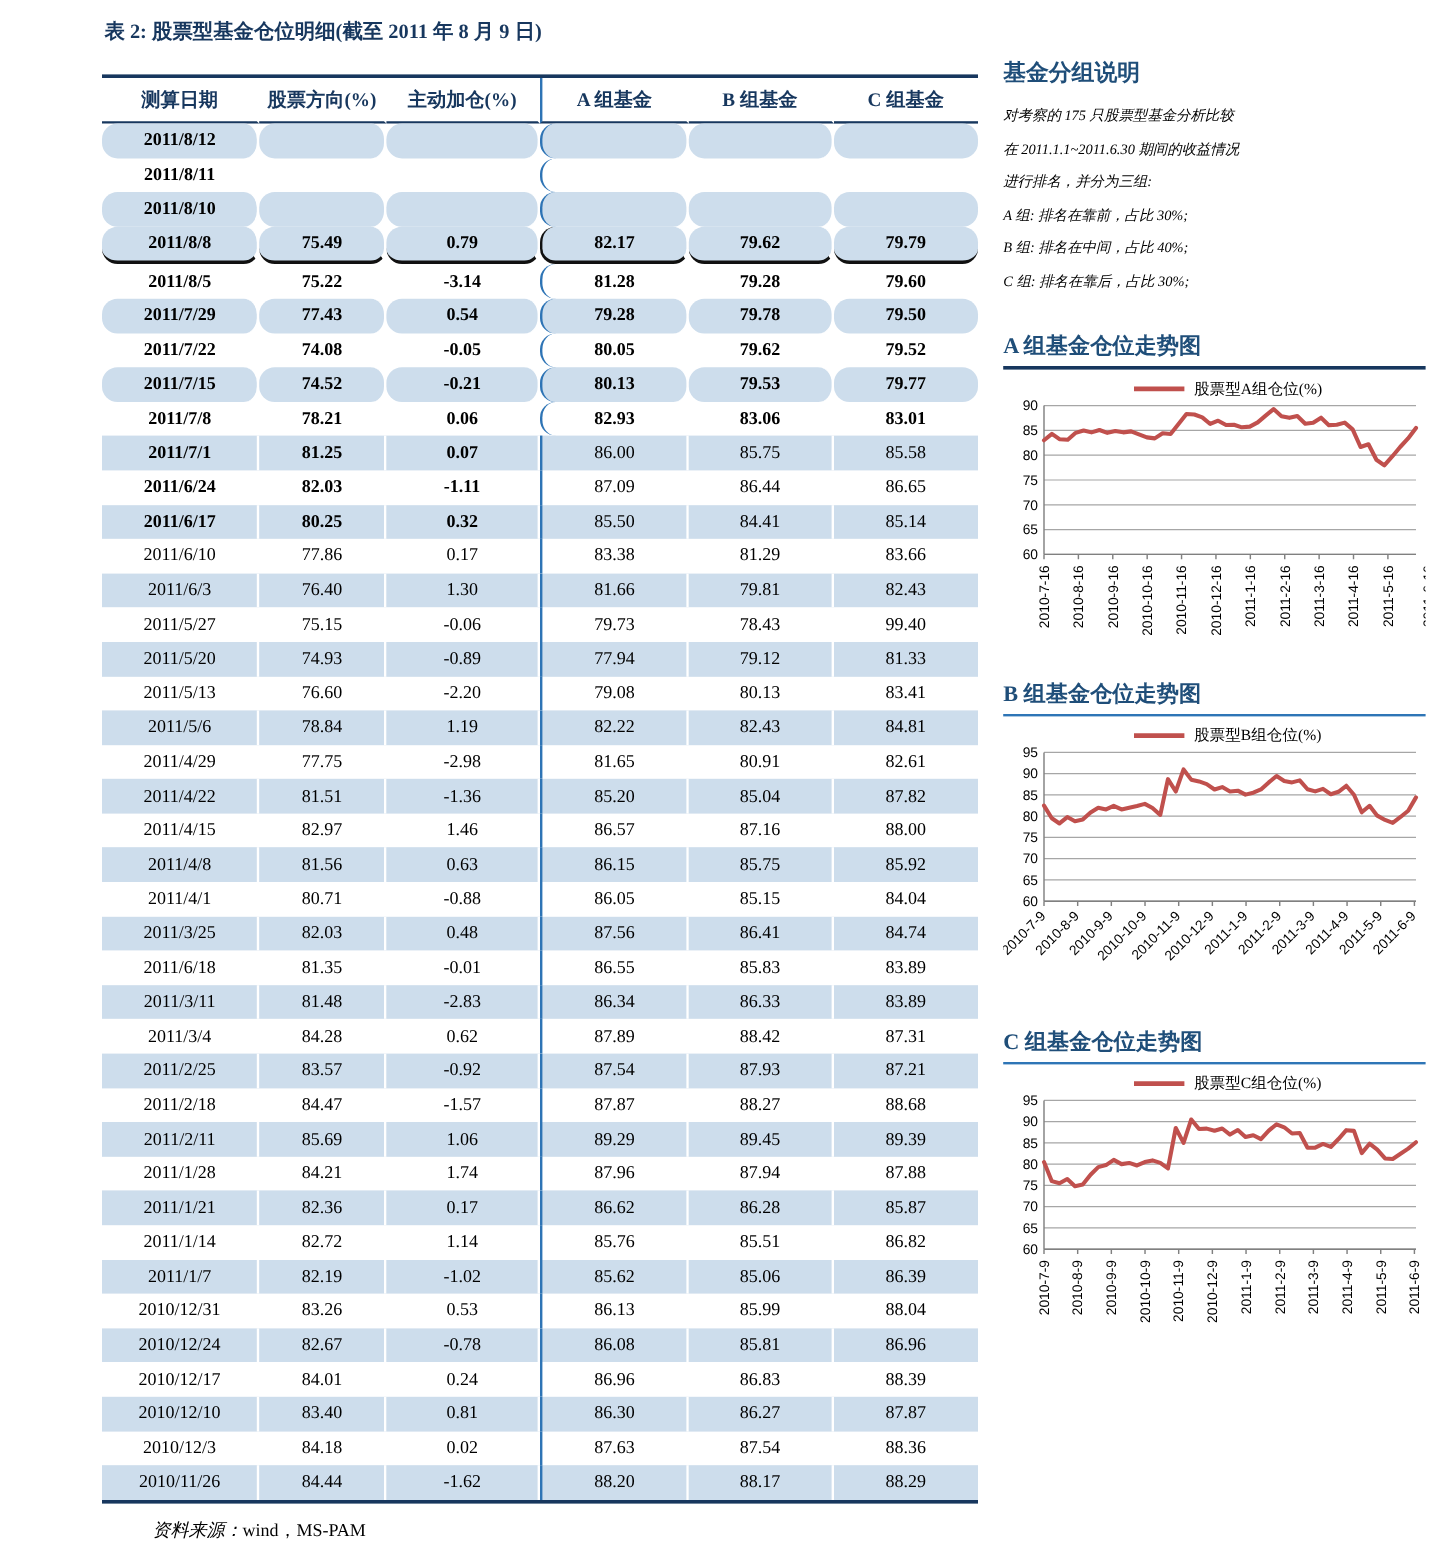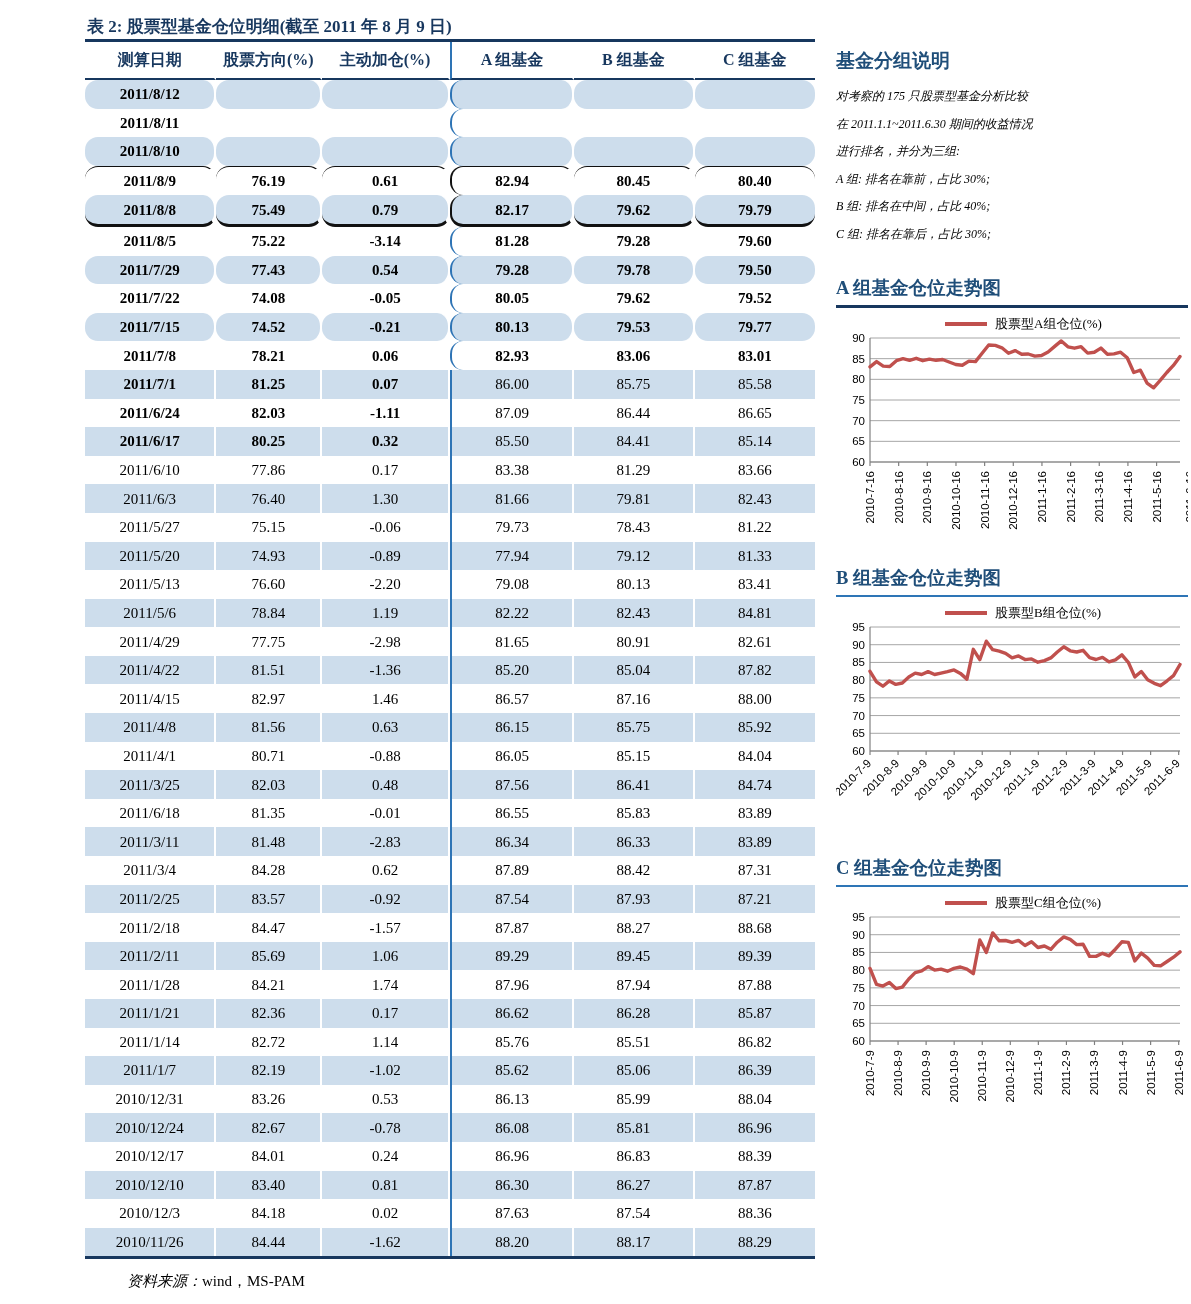--- a/index.html
+++ b/index.html
@@ -6,21 +6,21 @@
     --navy:#17375e; --head-blue:#1f4e79; --stripe:#cdddec;
     --divider:#2e74b5; --red:#c0504d;
     --serif:"Liberation Serif","DejaVu Serif",serif;
     --sans:"Liberation Sans","DejaVu Sans",sans-serif;
   }
   html,body{margin:0;padding:0;background:#fff;}
   .page{position:relative;width:1191px;height:1304px;background:#fff;font-family:var(--serif);overflow:hidden;}
 
   
   .left{position:absolute;left:85px;top:12px;width:730px;}
-  .tbl-title{font-weight:bold;font-size:17px;color:var(--navy);padding:3px 0 1px 2px;border-bottom:3px solid var(--navy);}
+  .tbl-title{font-weight:bold;font-size:17px;color:var(--navy);padding:3px 0 24px 2px;border-bottom:3px solid var(--navy);}
   table.fund{width:100%;border-collapse:separate;border-spacing:0;border-bottom:3px solid var(--navy);}
   table.fund th{font-size:16px;font-weight:bold;color:var(--navy);text-align:center;padding:8px 0 7px;border-bottom:2px solid var(--navy);}
   table.fund td{font-size:15px;color:#000;text-align:center;padding:5.3px 0;line-height:18px;}
   table.fund th:nth-child(1){width:18%;} table.fund th:nth-child(2){width:14.5%;}
   table.fund th:nth-child(3){width:17.5%;} table.fund th:nth-child(4){width:17%;}
   table.fund th:nth-child(5){width:16.5%;} table.fund th:nth-child(6){width:16.5%;}
   table.fund th:not(:last-child),table.fund td:not(:last-child){border-right:2px solid transparent;}
   tr.stripe td{background:var(--stripe);}
   tr.stripe td:not(:last-child){border-right-color:#fff;}
   table.fund th:nth-child(4),table.fund td:nth-child(4){border-left:2px solid var(--divider);}
@@ -79,28 +79,20 @@
             <td></td>
           </tr>
           <tr class="stripe em-all">
             <td>2011/8/10</td>
             <td></td>
             <td></td>
             <td></td>
             <td></td>
             <td></td>
           </tr>
-          <tr class="em-all row-top-black black-div">
-            <td>2011/8/9</td>
-            <td>76.19</td>
-            <td>0.61</td>
-            <td>82.94</td>
-            <td>80.45</td>
-            <td>80.40</td>
-          </tr>
           <tr class="stripe em-all row-bottom-black black-div">
             <td>2011/8/8</td>
             <td>75.49</td>
             <td>0.79</td>
             <td>82.17</td>
             <td>79.62</td>
             <td>79.79</td>
           </tr>
           <tr class="em-all">
             <td>2011/8/5</td>
@@ -181,21 +173,21 @@
             <td>81.66</td>
             <td>79.81</td>
             <td>82.43</td>
           </tr>
           <tr>
             <td>2011/5/27</td>
             <td>75.15</td>
             <td>-0.06</td>
             <td>79.73</td>
             <td>78.43</td>
-            <td>81.22</td>
+            <td>99.40</td>
           </tr>
           <tr class="stripe">
             <td>2011/5/20</td>
             <td>74.93</td>
             <td>-0.89</td>
             <td>77.94</td>
             <td>79.12</td>
             <td>81.33</td>
           </tr>
           <tr>

